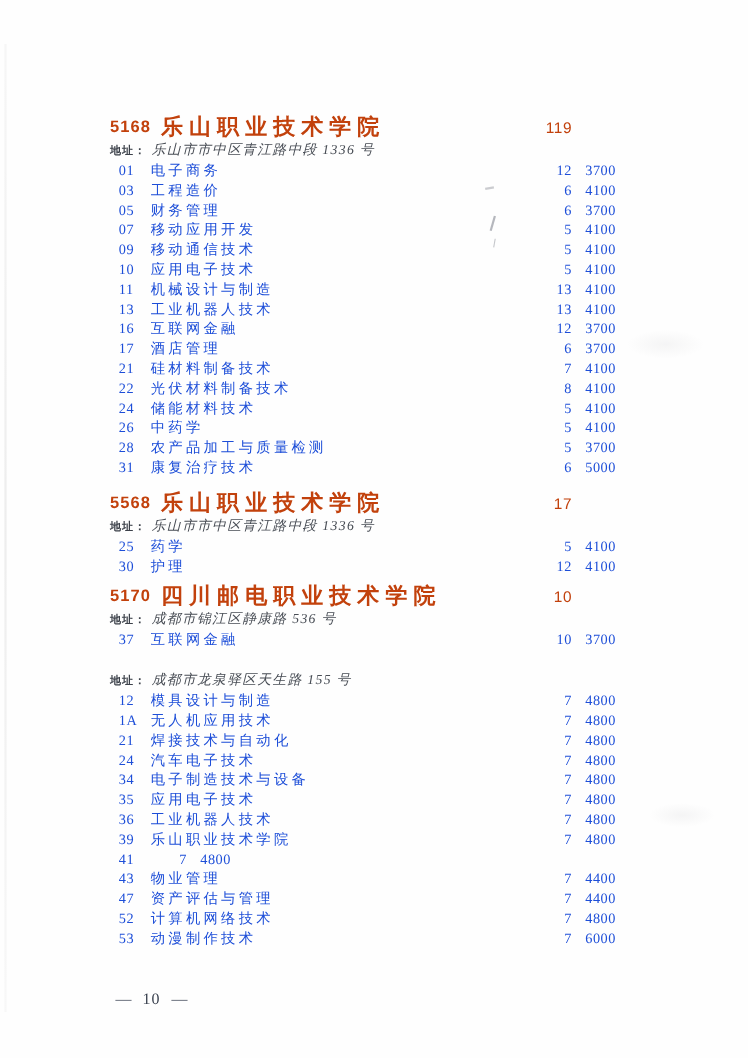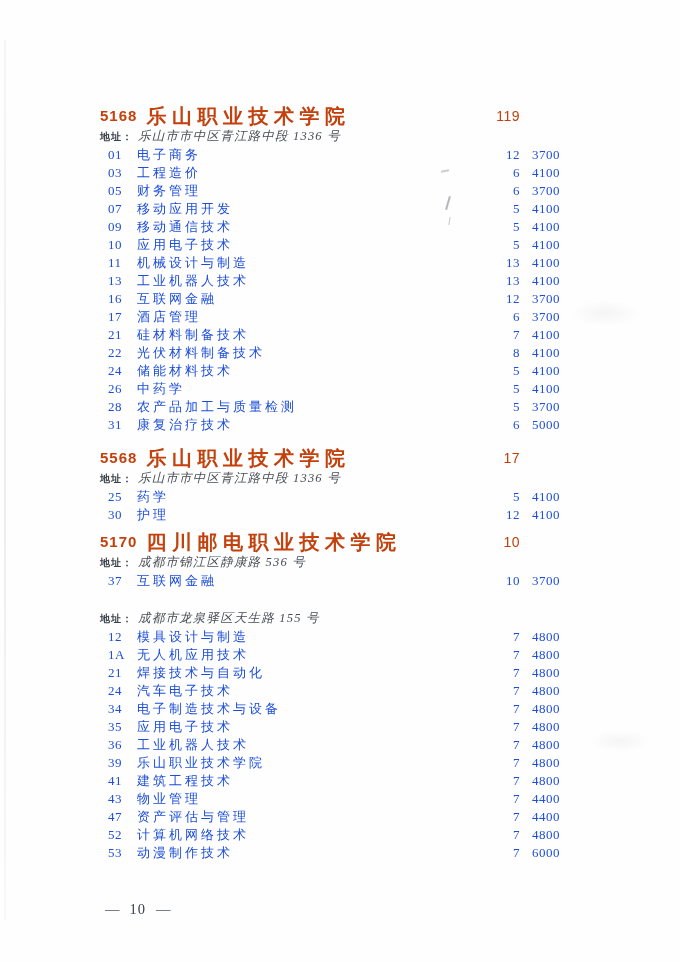--- a/index.html
+++ b/index.html
@@ -357,21 +357,20 @@
     <span class="m-fee">4800</span>
   </div>
           <div class="major-row">
     <span class="m-code">39</span>
     <span class="m-name">乐山职业技术学院</span>
     <span class="m-plan">7</span>
     <span class="m-fee">4800</span>
   </div>
           <div class="major-row">
     <span class="m-code">41</span>
-    <span class="m-name">建筑工程技术</span>
     <span class="m-plan">7</span>
     <span class="m-fee">4800</span>
   </div>
           <div class="major-row">
     <span class="m-code">43</span>
     <span class="m-name">物业管理</span>
     <span class="m-plan">7</span>
     <span class="m-fee">4400</span>
   </div>
           <div class="major-row">

